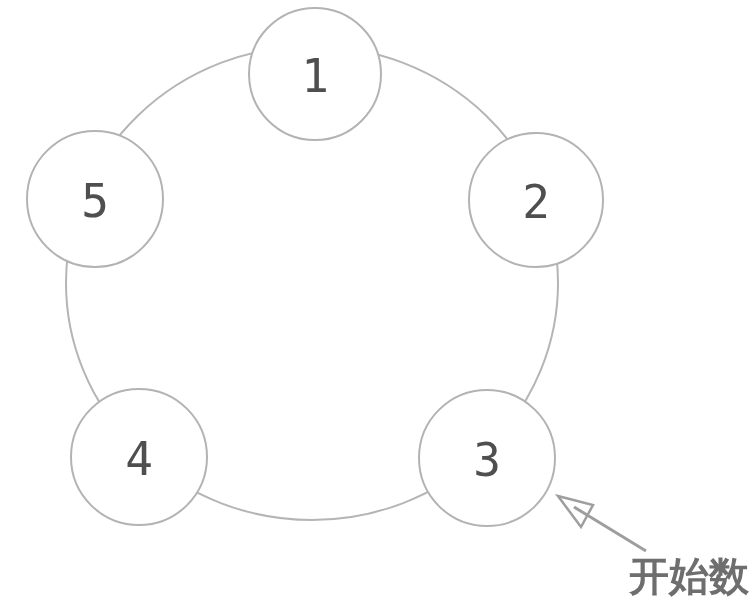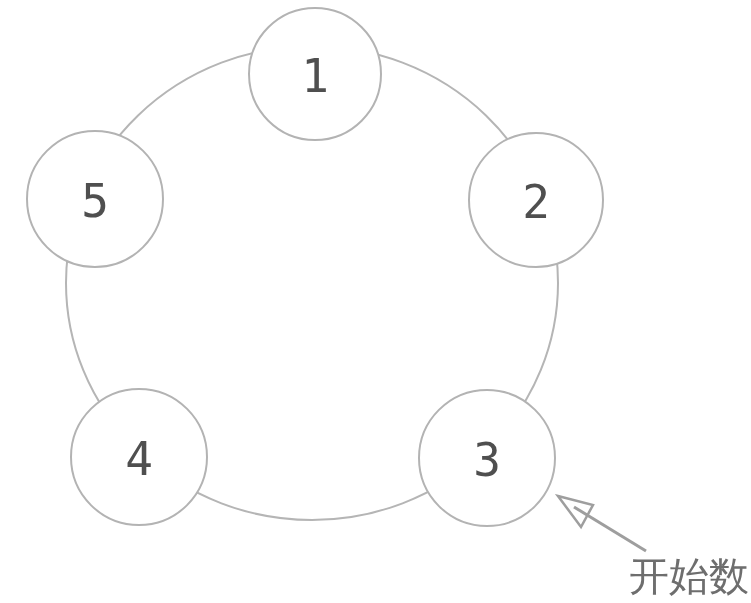--- a/index.html
+++ b/index.html
@@ -19,20 +19,21 @@
   .node-label {
     font-family: "DejaVu Sans Mono", "Liberation Mono", monospace;
     font-weight: 500;
   }
   .annotation {
     position: absolute;
     line-height: 1.0;
     white-space: nowrap;
     letter-spacing: 0px;
     font-family: "DejaVu Sans", "Liberation Sans", sans-serif;
+    font-weight: bold;
   }
 </style>
 </head>
 <body>
 
 <div class="stage">
   <svg id="diagram" width="751" height="603" viewBox="0 0 751 603">
       <ellipse cx="312" cy="283" rx="246" ry="237" fill="none" stroke="#b5b5b5" stroke-width="2"></ellipse>
       <line x1="646" y1="551" x2="574" y2="507" stroke="#9e9e9e" stroke-width="3"></line>
       <polygon points="558,496 593,505 581,527" fill="#ffffff" fill-opacity="0" stroke="#9e9e9e" stroke-width="2.5" stroke-linejoin="miter"></polygon>

